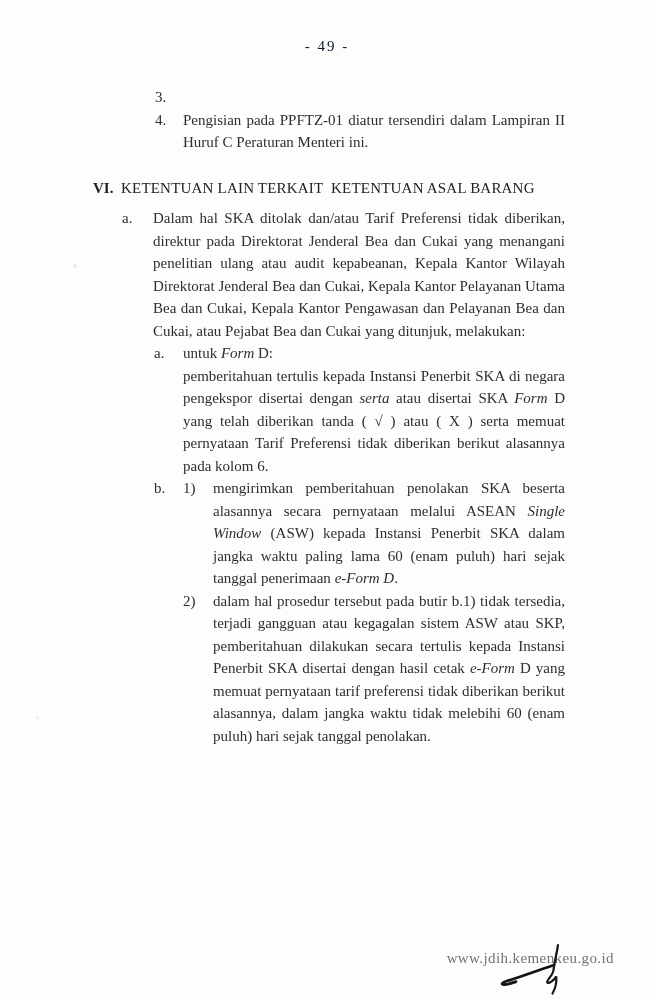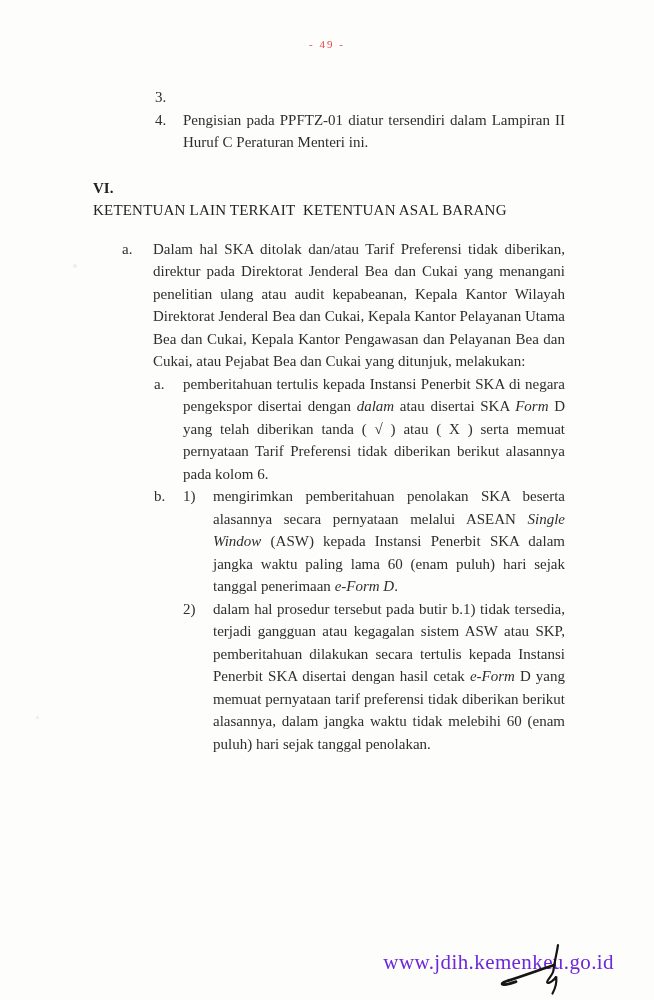--- a/index.html
+++ b/index.html
@@ -7,59 +7,59 @@
     position:relative;
     width:654px;height:1000px;
     background:#fdfdfc;
     font-family:"Liberation Serif","DejaVu Serif",serif;
     color:#2f2e2c;
     overflow:hidden;
     margin:0 auto;
   }
   .pagenum{
     position:absolute;top:38px;left:0;right:0;
-    text-align:center;font-size:11px;letter-spacing:2px;
-    color:#ef4444;
+    text-align:center;font-size:15px;letter-spacing:2px;
+    color:#0f172a;
   }
   .content{
     position:absolute;top:86px;left:93px;width:472px;
     font-size:15px;line-height:22.5px;
   }
   .row{display:flex;align-items:flex-start;}
   .marker{flex:0 0 auto;}
   .text{flex:1 1 auto;min-width:0;}
   .para,.text{text-align:justify;text-align-last:left;-moz-text-align-last:left;}
 
   
   .top-item{padding-left:62px;}
   .top-item > .marker{width:28px;}
 
   
-  .section-head{margin-top:23px;margin-bottom:16px;flex-direction:column;}
+  .section-head{margin-top:23px;margin-bottom:8px;}
   .section-head > .marker{width:28px;font-weight:bold;color:#232220;}
   .sec-title{
     font-weight:normal;color:#232220;white-space:pre-wrap;
     letter-spacing:0.2px;text-align:left;
   }
 
   
   .lvl-a > .marker{margin-left:29px;width:31px;}
 
   
   .inner-row > .marker{margin-left:1px;width:29px;}
 
   
   .point-row > .marker{width:30px;}
 
   em{font-style:italic;}
 
   .footer-url{
     position:absolute;top:950px;right:40px;
-    font-size:21px;letter-spacing:0.4px;
-    color:#6d28d9;
+    font-size:15px;letter-spacing:0.4px;
+    color:#737373;
   }
   .signature{
     position:absolute;left:492px;top:938px;
     width:80px;height:62px;
   }
   .speck{position:absolute;border-radius:50%;background:#ededea;}
   .speck-1{left:73px;top:264px;width:4px;height:4px;}
   .speck-2{left:36px;top:716px;width:3px;height:3px;}
 </style>
 </head>
@@ -87,21 +87,22 @@
 
     <div class="row lvl-a">
       <span class="marker">a.</span>
       <div class="text">
 
         <div class="para"><span>Dalam hal SKA ditolak dan/atau Tarif Preferensi tidak diberikan, direktur pada Direktorat Jenderal Bea dan Cukai yang menangani penelitian ulang atau audit kepabeanan, Kepala Kantor Wilayah Direktorat Jenderal Bea dan Cukai, Kepala Kantor Pelayanan Utama Bea dan Cukai, Kepala Kantor Pengawasan dan Pelayanan Bea dan Cukai, atau Pejabat Bea dan Cukai yang ditunjuk, melakukan:</span></div>
 
         <div class="row inner-row">
           <span class="marker">a.</span>
           <div class="text">
-            <div class="para"><span>pemberitahuan tertulis kepada Instansi Penerbit SKA di negara pengekspor disertai dengan </span><em>dalam</em><span> atau disertai SKA </span><em>Form</em><span> D yang telah diberikan tanda ( √ ) atau ( X ) serta memuat pernyataan Tarif Preferensi tidak diberikan berikut alasannya pada kolom 6.</span></div>
+            <div class="para"><span>untuk </span><em>Form</em><span> D:</span></div>
+            <div class="para"><span>pemberitahuan tertulis kepada Instansi Penerbit SKA di negara pengekspor disertai dengan </span><em>serta</em><span> atau disertai SKA </span><em>Form</em><span> D yang telah diberikan tanda ( √ ) atau ( X ) serta memuat pernyataan Tarif Preferensi tidak diberikan berikut alasannya pada kolom 6.</span></div>
           </div>
         </div>
 
         <div class="row inner-row">
           <span class="marker">b.</span>
           <div class="text">
 
             <div class="row point-row">
               <span class="marker">1)</span>
               <div class="text"><span>mengirimkan pemberitahuan penolakan SKA beserta alasannya secara pernyataan melalui ASEAN </span><em>Single Window</em><span> (ASW) kepada Instansi Penerbit SKA dalam jangka waktu paling lama 60 (enam puluh) hari sejak tanggal penerimaan </span><em>e-Form D</em><span>.</span></div>

